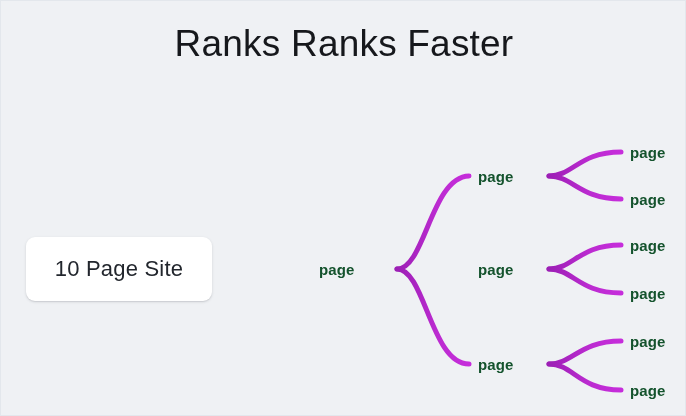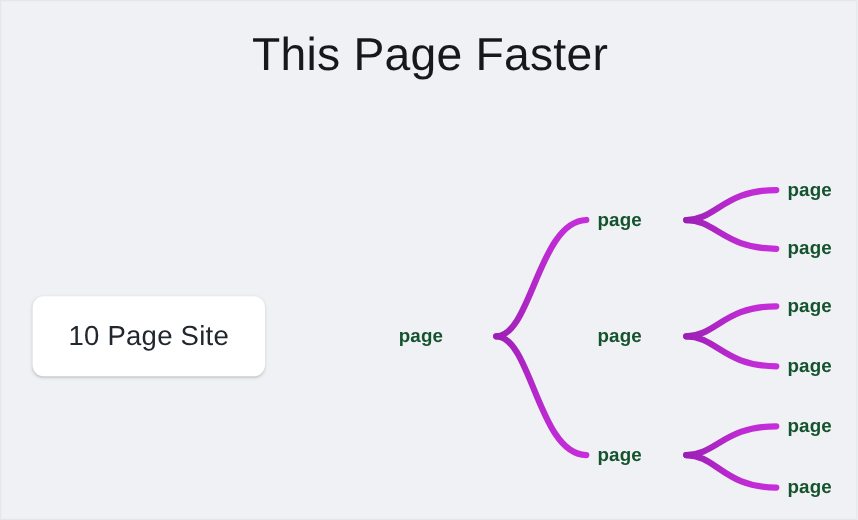--- a/index.html
+++ b/index.html
@@ -75,21 +75,21 @@
   }
   .node-label.lvl1 { font-size: 15px; }
   .node-label.lvl2 { font-size: 15px; }
   .node-label.leaf { font-size: 15px; }
 </style>
 </head>
 <body>
 
 <div id="canvas">
 
-  <div id="title">This Page Faster</div>
+  <div id="title">Ranks Ranks Faster</div>
 
   <svg id="edges" viewBox="0 0 686 416" xmlns="http://www.w3.org/2000/svg">
     <defs>
       <linearGradient id="gradLine" x1="0" y1="0" x2="1" y2="0">
         <stop offset="0%" stop-color="#9c1fb5"></stop>
         <stop offset="55%" stop-color="#bb2bd0"></stop>
         <stop offset="100%" stop-color="#c62ddb"></stop>
       </linearGradient>
     </defs>
     <g fill="none" stroke="url(#gradLine)" stroke-width="5" stroke-linecap="round">

